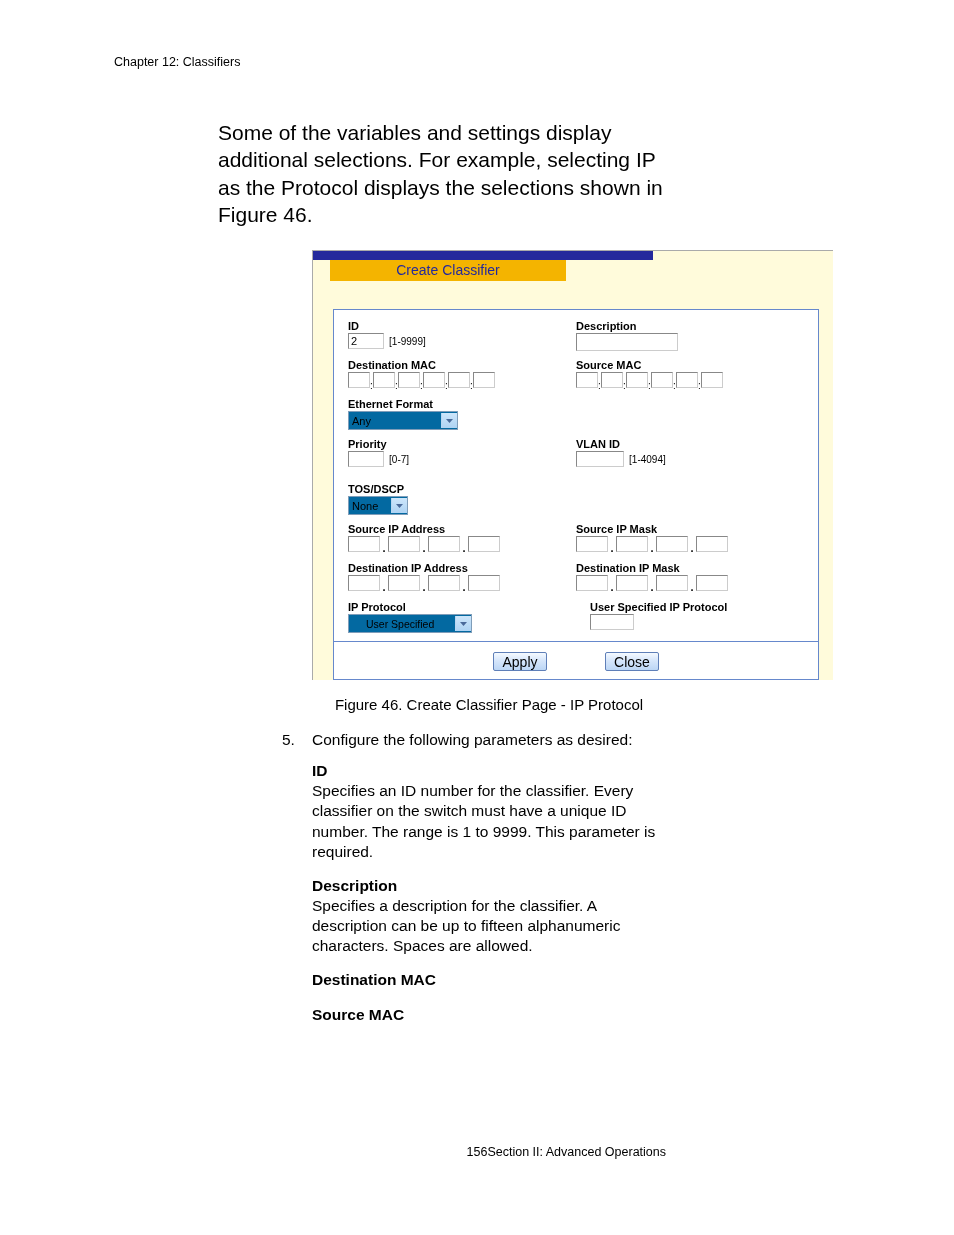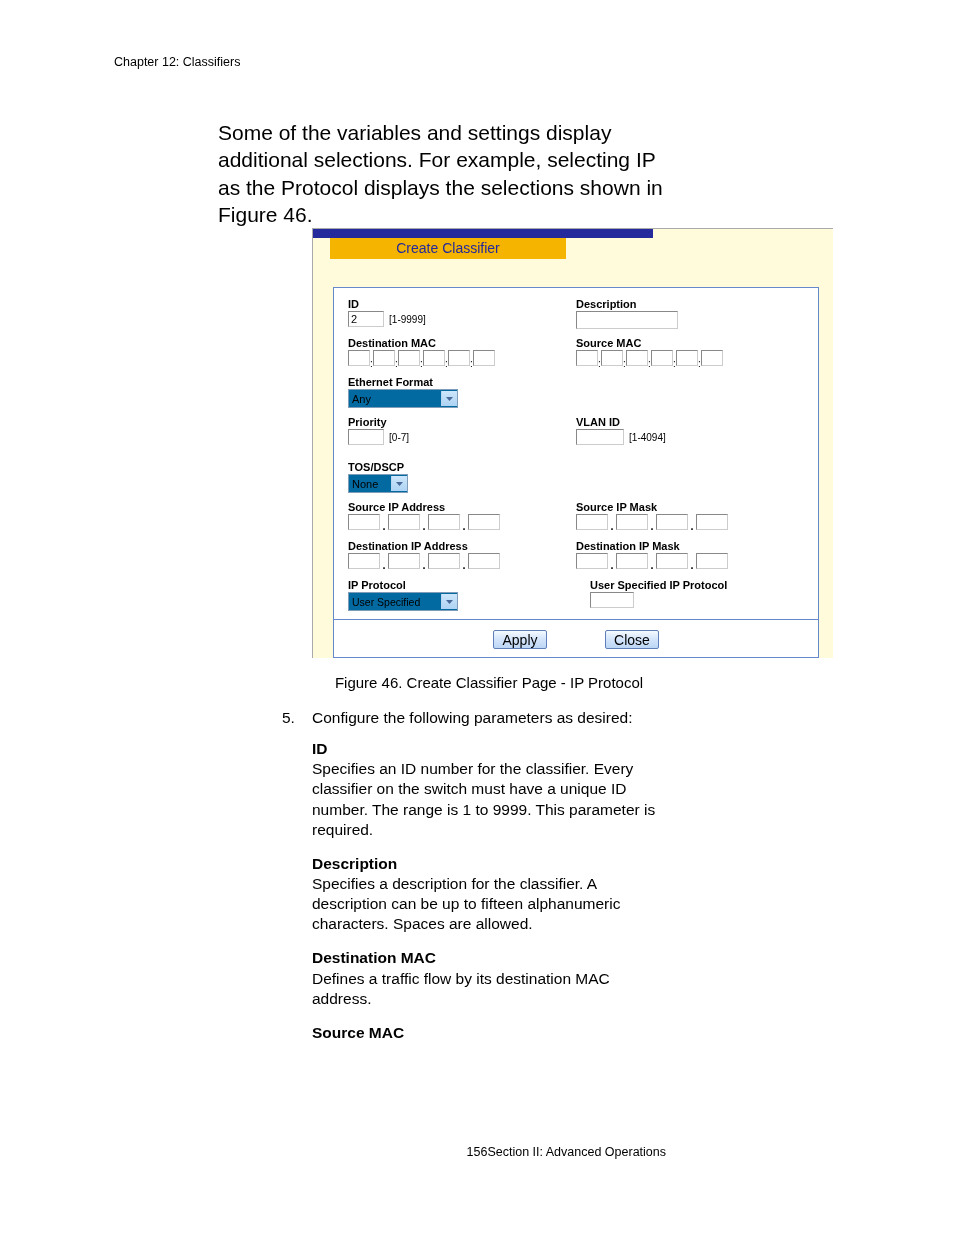--- a/index.html
+++ b/index.html
@@ -24,21 +24,21 @@
     color: #000;
   }
   .page-header { margin-bottom: 50px; }
   .body-text {
     font-size: 21px;
     line-height: 1.3;
     margin-left: 104px;
   }
   .figure-container {
     margin-left: 198px;
-    margin-top: 0;
+    margin-top: 22px;
   }
   .app-frame {
     width: 520px;
     background: #fffbdb;
     border-top: 1px solid #aaa;
     border-left: 1px solid #aaa;
   }
   .tab-area{
     position:relative;
     height:30px;
@@ -313,21 +313,21 @@
             <span class="fld-label">Destination IP Mask</span>
             <div>
               <span class="ip-box"></span><span class="dot-sep">.</span><span class="ip-box"></span><span class="dot-sep">.</span><span class="ip-box"></span><span class="dot-sep">.</span><span class="ip-box"></span>
             </div>
           </div>
         </div>
 
         <div class="form-row" style="margin-bottom:4px;gap:28px;">
           <div class="col">
             <span class="fld-label">IP Protocol</span>
-            <div class="dropdown" style="width:108px;">
+            <div class="dropdown" style="width:108px;padding-left:14px;">
               <span class="dd-text" style="flex:1;font-size:10.5px;">User Specified</span>
               <span class="dd-arrow">
                   <svg viewBox="0 0 7 4">
                     <path d="M0 0 L3.5 4 L7 0 Z" fill="#4a6a9a"></path>
                   </svg>
                 </span>
             </div>
           </div>
           <div class="col">
             <span class="fld-label">User Specified IP Protocol</span>
@@ -356,21 +356,20 @@
     <div>Specifies an ID number for the classifier. Every classifier on the switch must have a unique ID number. The range is 1 to 9999. This parameter is required.</div>
   </div>
 
   <div class="param-block">
     <div class="param-title">Description</div>
     <div>Specifies a description for the classifier. A description can be up to fifteen alphanumeric characters. Spaces are allowed.</div>
   </div>
 
   <div class="param-block">
     <div class="param-title">Destination MAC</div>
-    <div>Defines a traffic flow by its destination MAC address.</div>
   </div>
 
   <div class="param-block">
     <div class="param-title">Source MAC</div>
   </div>
 
   <div class="footer">
     <span>156</span>
     <span>Section II: Advanced Operations</span>
   </div>

